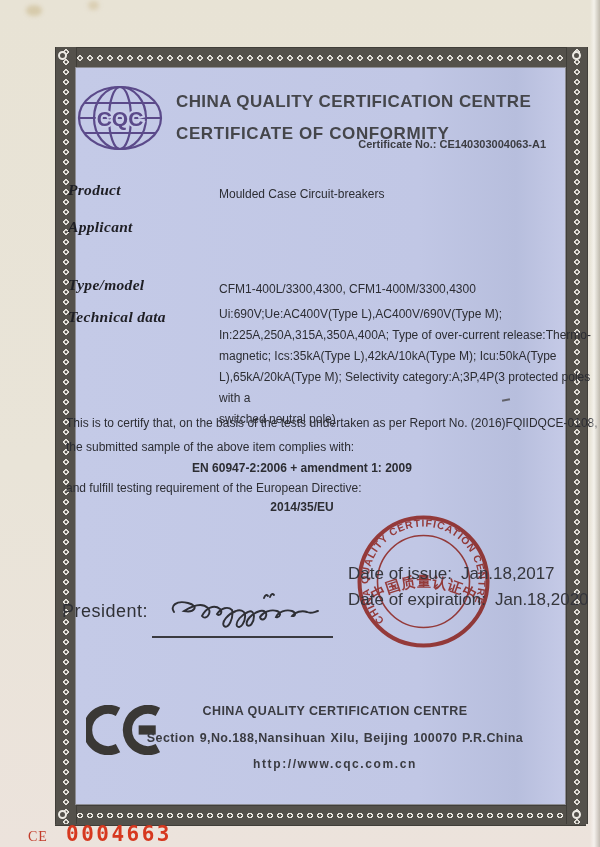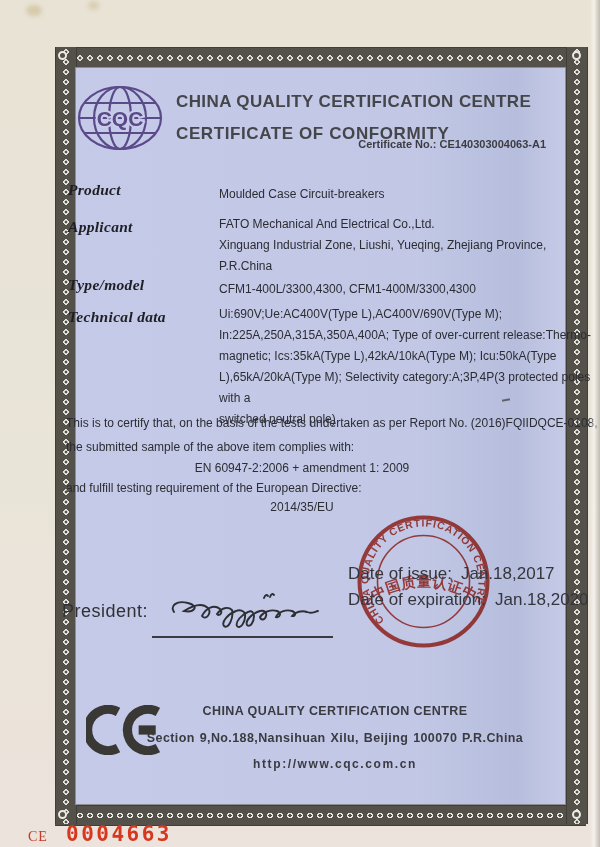--- a/index.html
+++ b/index.html
@@ -46,21 +46,21 @@
   .hdr-title{left:176px;top:124px;font-size:17px;font-weight:bold;letter-spacing:.6px;color:#45464b;}
   .cert-no{left:286px;top:138px;width:260px;text-align:right;font-size:11px;font-weight:bold;color:#3c3d43;}
 
   .field-label{font-family:"Liberation Serif", serif;font-style:italic;font-weight:bold;
     font-size:15.5px;color:#1e1e24;letter-spacing:.3px;}
   .field-value{font-size:12px;color:#2c2d33;line-height:21px;}
   .lbl{position:absolute;left:68px;}
   .val{position:absolute;left:175px;width:378px;margin-left:44px;}
 
   .stmt{font-size:12px;color:#2c2d33;}
-  .stmt.center{left:66px;width:472px;text-align:center;font-weight:normal;}
+  .stmt.center{left:66px;width:472px;text-align:center;font-weight:bold;}
 
   .dates{font-size:17px;color:#35363c;}
   .dates .dval{margin-left:9px;}
 
   .president{left:62px;top:601px;font-size:18px;color:#303136;letter-spacing:.5px;}
   .sig-line{left:152px;top:636px;width:181px;height:2px;background:#3a3a40;}
 
   .ftr-org{left:165px;top:704px;width:340px;text-align:center;
     font-size:12.5px;font-weight:bold;letter-spacing:.4px;color:#3a3b41;}
   .ftr-addr{left:128px;top:731px;width:414px;text-align:center;
@@ -112,24 +112,20 @@
   <div class="abs hdr-title">CERTIFICATE OF CONFORMITY</div>
   <div class="abs cert-no">
     <span>Certificate No.:</span>
     <span>CE140303004063-A1</span>
   </div>
 
   <div class="abs lbl field-label" style="top:181px;">Product</div>
   <div class="abs val field-value" style="top:184px;">Moulded Case Circuit-breakers</div>
 
   <div class="abs lbl field-label" style="top:218px;">Applicant</div>
-  <div class="abs val field-value" style="top:214px;">
-    <div>FATO Mechanical And Electrical Co.,Ltd.</div>
-    <div>Xinguang Industrial Zone, Liushi, Yueqing, Zhejiang Province, P.R.China</div>
-  </div>
 
   <div class="abs lbl field-label" style="top:276px;">Type/model</div>
   <div class="abs val field-value" style="top:279px;">CFM1-400L/3300,4300, CFM1-400M/3300,4300</div>
 
   <div class="abs lbl field-label" style="top:308px;">Technical data</div>
   <div class="abs val field-value" style="top:304px;">
     <div>Ui:690V;Ue:AC400V(Type L),AC400V/690V(Type M);</div>
     <div>In:225A,250A,315A,350A,400A; Type of over-current release:Thermo-</div>
     <div>magnetic; Ics:35kA(Type L),42kA/10kA(Type M); Icu:50kA(Type</div>
     <div>L),65kA/20kA(Type M); Selectivity category:A;3P,4P(3 protected poles with a</div>

